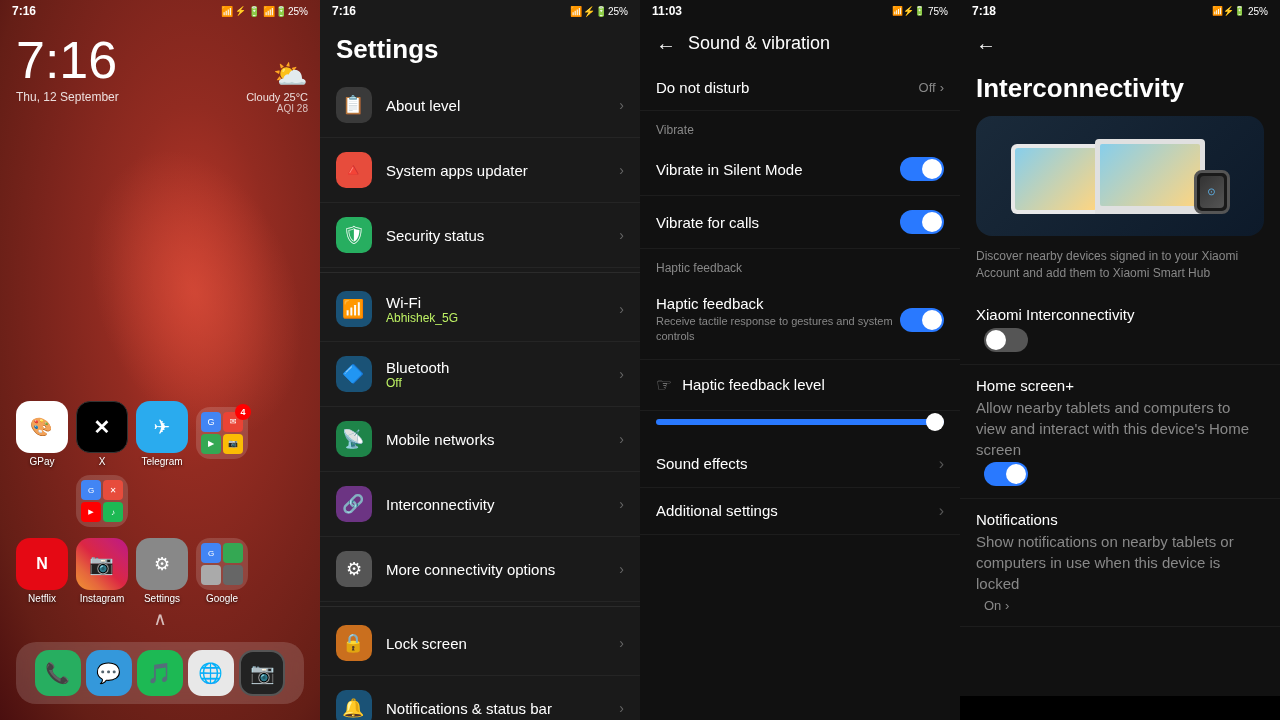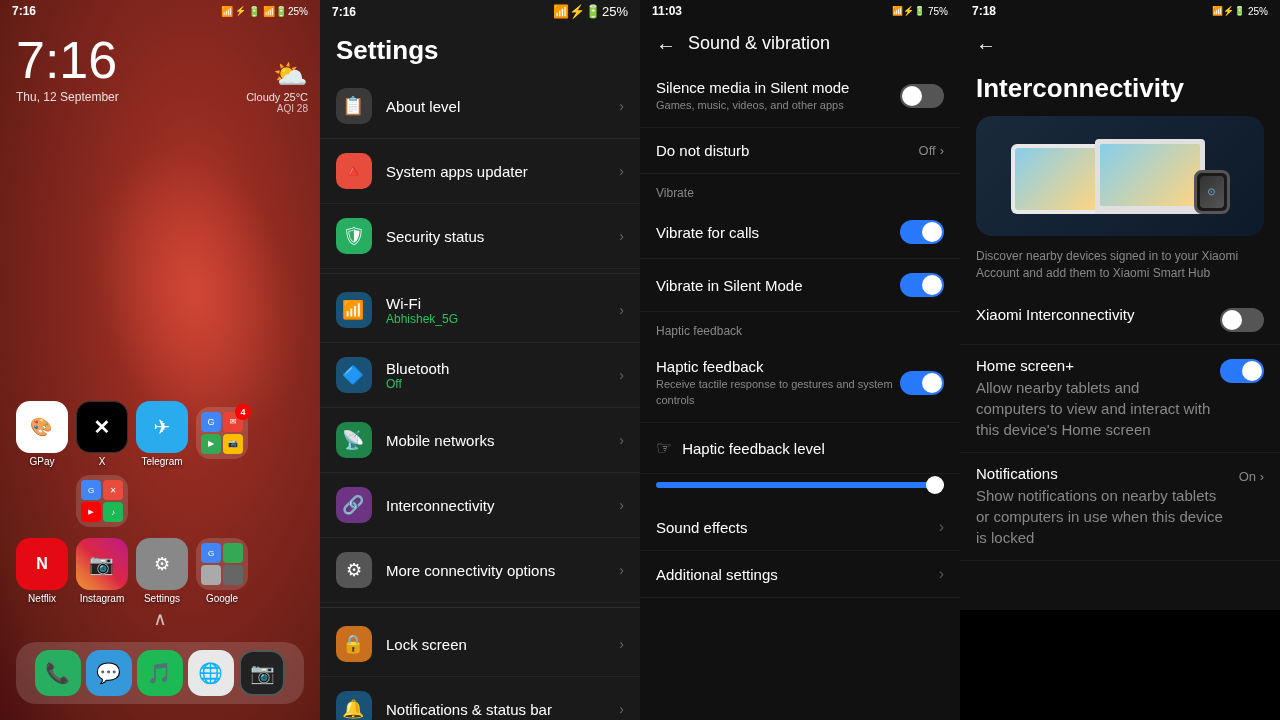--- a/index.html
+++ b/index.html
@@ -202,21 +202,21 @@
       border-radius: 10px;
       display: flex;
       align-items: center;
       justify-content: center;
       margin-right: 14px;
       flex-shrink: 0;
       font-size: 18px;
     }
     .settings-item-text { flex: 1; }
     .settings-item-name { font-size: 15px; color: #fff; }
-    .settings-item-value { font-size: 12px; color: #22c55e; }
+    .settings-item-value { font-size: 12px; color: #bef264; }
     .settings-chevron { color: #666; font-size: 14px; }
     .settings-divider { height: 1px; background: rgba(255,255,255,0.08); margin: 4px 0; }
 
     
     .panel-sound {
       width: 320px;
       height: 720px;
       background: #111;
       flex-shrink: 0;
       overflow: hidden;
@@ -301,21 +301,21 @@
       height: 18px;
       border-radius: 50%;
       background: white;
     }
     .haptic-icon { color: #888; font-size: 18px; margin-right: 10px; }
     .sound-item-arrow { color: #555; font-size: 16px; }
 
     
     .panel-inter {
       width: 320px;
-      height: 610px;
+      height: 696px;
       background: #111;
       flex-shrink: 0;
       overflow: hidden;
       display: flex;
       flex-direction: column;
     }
     .inter-status-bar {
       display: flex;
       justify-content: space-between;
       align-items: center;
@@ -387,20 +387,21 @@
       font-size: 8px;
     }
     .inter-desc { font-size: 12px; color: #888; padding: 0 16px 12px; line-height: 1.4; }
     .inter-list { flex: 1; overflow: hidden; }
     .inter-section-label { font-size: 12px; color: #888; padding: 8px 16px 4px; }
     .inter-item {
       padding: 12px 16px;
       border-bottom: 1px solid rgba(255,255,255,0.05);
       display: flex;
       align-items: flex-start;
+      flex-direction: column;
     }
     .inter-item-text { flex: 1; }
     .inter-item-name { font-size: 15px; color: #fff; margin-bottom: 3px; }
     .inter-item-desc { font-size: 15px; color: #888; line-height: 1.4; }
     .inter-item-right { flex-shrink: 0; margin-left: 8px; margin-top: 2px; }
     .sb-icons { display: flex; align-items: center; gap: 2px; font-size: 10px; }
   </style>
 </head>
 <body>
 
@@ -538,21 +539,21 @@
     <div class="app-with-label">
       <div style="width:46px;height:46px;border-radius:14px;background:#222;border:2px solid #555;display:flex;align-items:center;justify-content:center;font-size:20px;">📷</div>
     </div>
   </div>
 </div>
 
 <div class="panel-settings">
   <div class="settings-status-bar">
     <span style="font-size:12px;font-weight:600;">7:16</span>
     <div class="sb-icons">
-      <span style="font-size:13px;">📶⚡🔋25%</span>
+      <span style="font-size:10px;">📶⚡🔋25%</span>
     </div>
   </div>
   <div class="settings-title">Settings</div>
   <div class="settings-list">
 
     <div class="settings-item">
       <div class="settings-item-icon" style="background:#3a3a3a;">📋</div>
       <div class="settings-item-text">
         <div class="settings-item-name">About level</div>
       </div>
@@ -645,50 +646,43 @@
       <span style="font-size:9px;">📶⚡🔋</span>
       <span style="font-size:10px;">75%</span>
     </div>
   </div>
   <div class="panel-header">
     <span class="back-btn">←</span>
     <span class="panel-header-title">Sound &amp; vibration</span>
   </div>
   <div class="sound-list">
 
-    <div class="sound-item">
-      <div class="sound-item-text">
-        <div class="sound-item-name">Silence media in Silent mode</div>
-        <div class="sound-item-desc">Games, music, videos, and other apps</div>
-      </div>
-      <div class="toggle off"></div>
-    </div>
 
     <div class="sound-item">
       <div class="sound-item-text">
         <div class="sound-item-name">Do not disturb</div>
       </div>
       <div class="sound-item-right">
         <span>Off</span>
         <span>›</span>
       </div>
     </div>
 
     <div class="sound-section-label">Vibrate</div>
 
     <div class="sound-item">
       <div class="sound-item-text">
-        <div class="sound-item-name">Vibrate for calls</div>
+        <div class="sound-item-name">Vibrate in Silent Mode</div>
       </div>
       <div class="toggle on"></div>
     </div>
 
     <div class="sound-item">
       <div class="sound-item-text">
-        <div class="sound-item-name">Vibrate in Silent Mode</div>
+        <div class="sound-item-name">Vibrate for calls</div>
       </div>
       <div class="toggle on"></div>
     </div>
 
     <div class="sound-section-label">Haptic feedback</div>
 
     <div class="sound-item">
       <div class="sound-item-text">
         <div class="sound-item-name">Haptic feedback</div>
         <div class="sound-item-desc">Receive tactile response to gestures and system controls</div>

